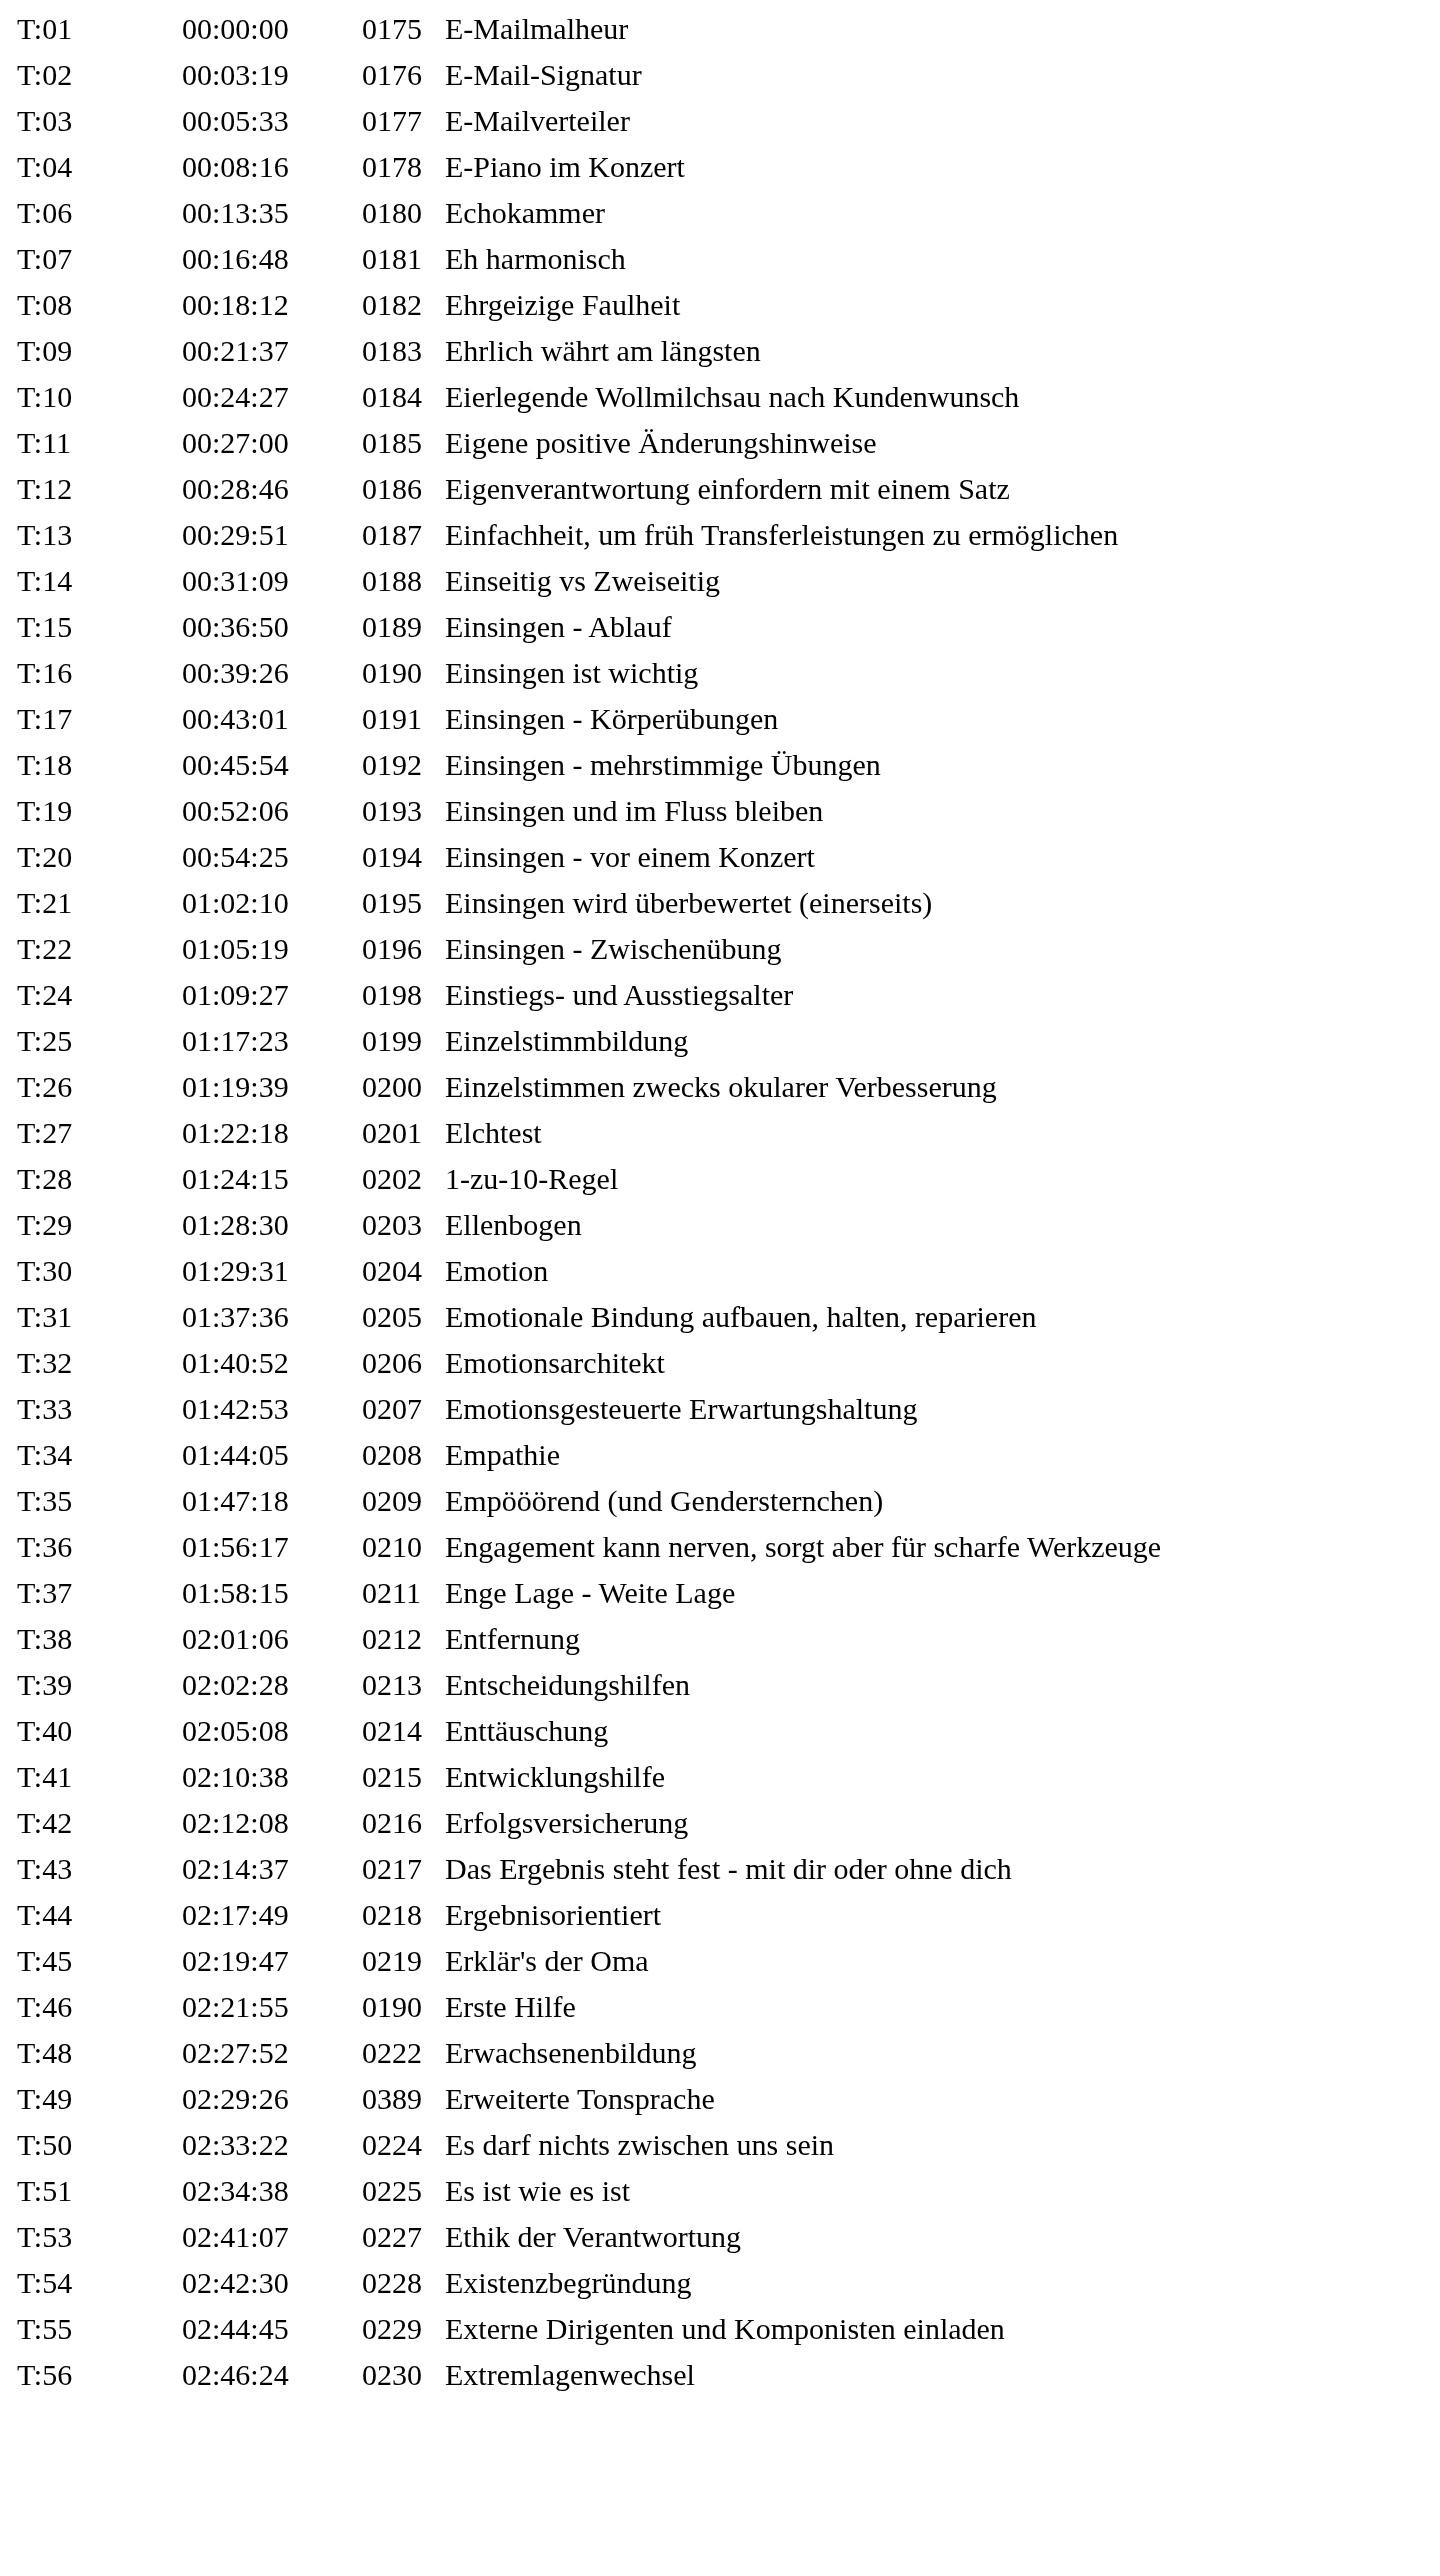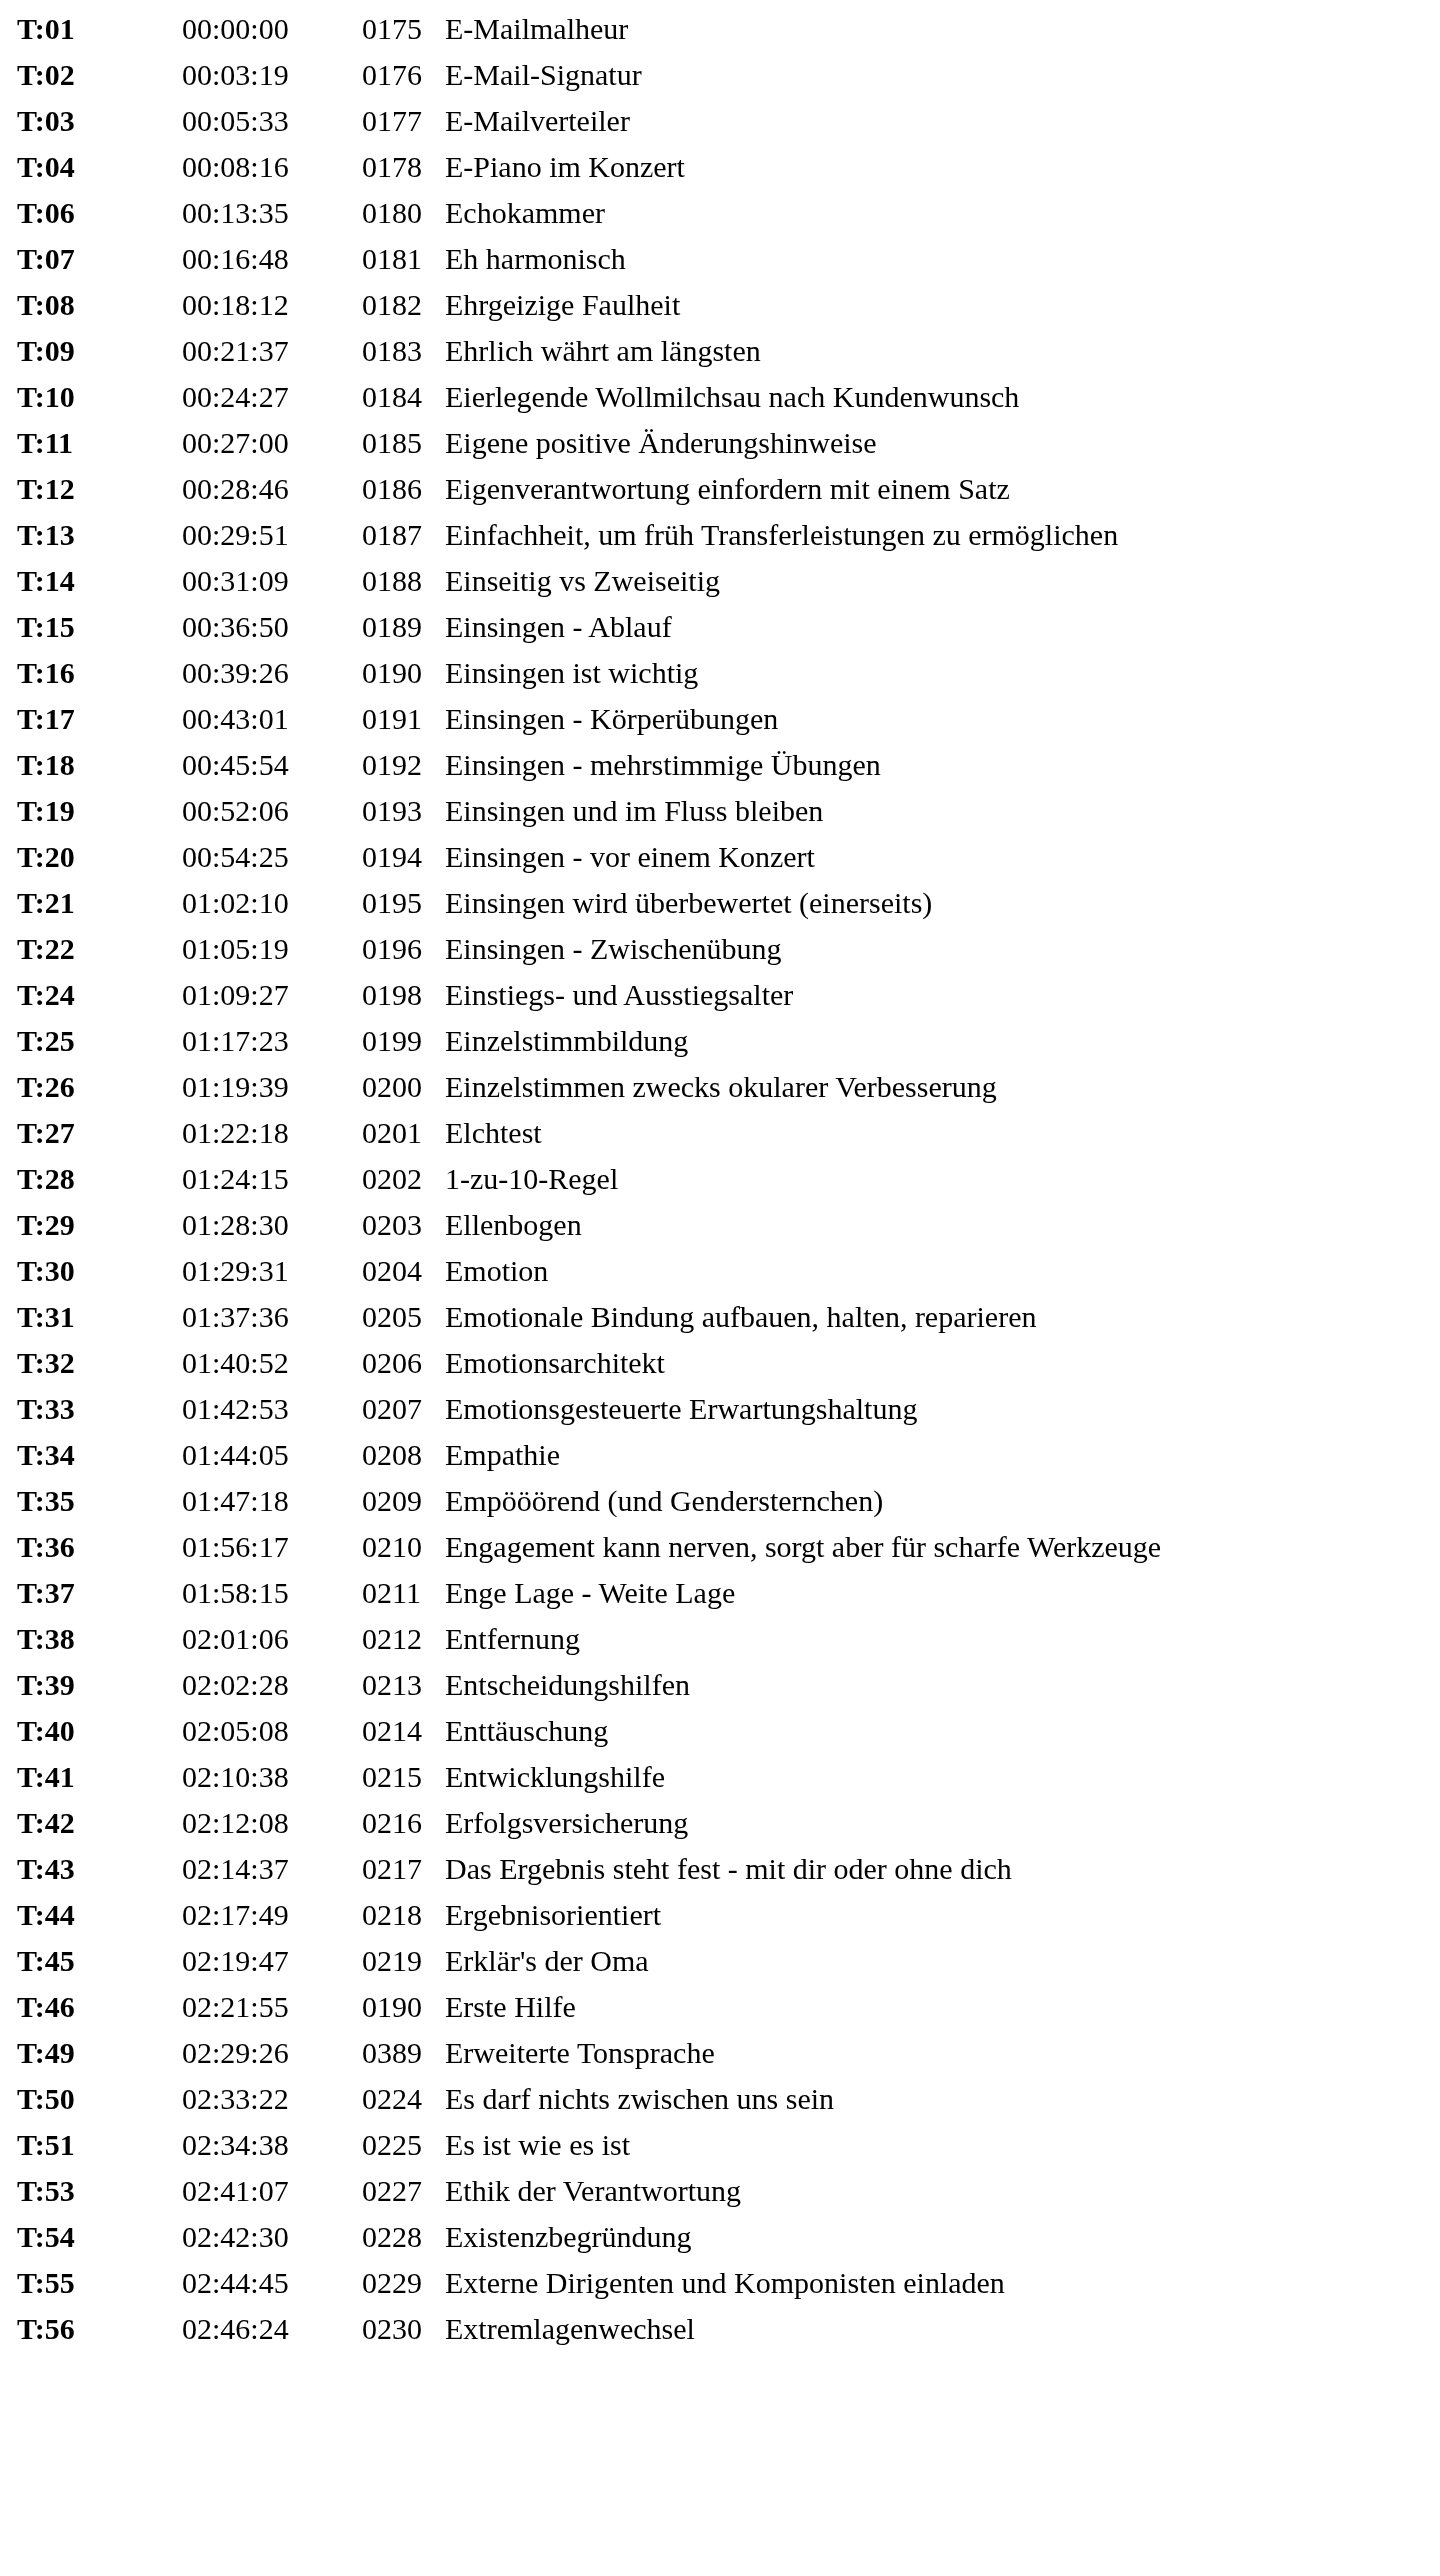--- a/index.html
+++ b/index.html
@@ -23,21 +23,20 @@
     display: block;
     height: 46px;
     line-height: 46px;
     white-space: nowrap;
     font-size: 30px;
   }
   .col-track {
     display: inline-block;
     width: 165px;
     vertical-align: baseline;
-    font-weight: bold;
   }
   .col-time {
     display: inline-block;
     width: 180px;
     vertical-align: baseline;
   }
   .col-number {
     display: inline-block;
     width: 83px;
     vertical-align: baseline;
@@ -223,20 +222,23 @@
 
   <div class="track-row">
     <span class="col-track">T:45</span><span class="col-time">02:19:47</span><span class="col-number">0219</span><span class="col-title">Erklär's der Oma</span>
   </div>
 
   <div class="track-row">
     <span class="col-track">T:46</span><span class="col-time">02:21:55</span><span class="col-number">0190</span><span class="col-title">Erste Hilfe</span>
   </div>
 
 
+  <div class="track-row">
+    <span class="col-track">T:48</span><span class="col-time">02:27:52</span><span class="col-number">0222</span><span class="col-title">Erwachsenenbildung</span>
+  </div>
 
   <div class="track-row">
     <span class="col-track">T:49</span><span class="col-time">02:29:26</span><span class="col-number">0389</span><span class="col-title">Erweiterte Tonsprache</span>
   </div>
 
   <div class="track-row">
     <span class="col-track">T:50</span><span class="col-time">02:33:22</span><span class="col-number">0224</span><span class="col-title">Es darf nichts zwischen uns sein</span>
   </div>
 
   <div class="track-row">

